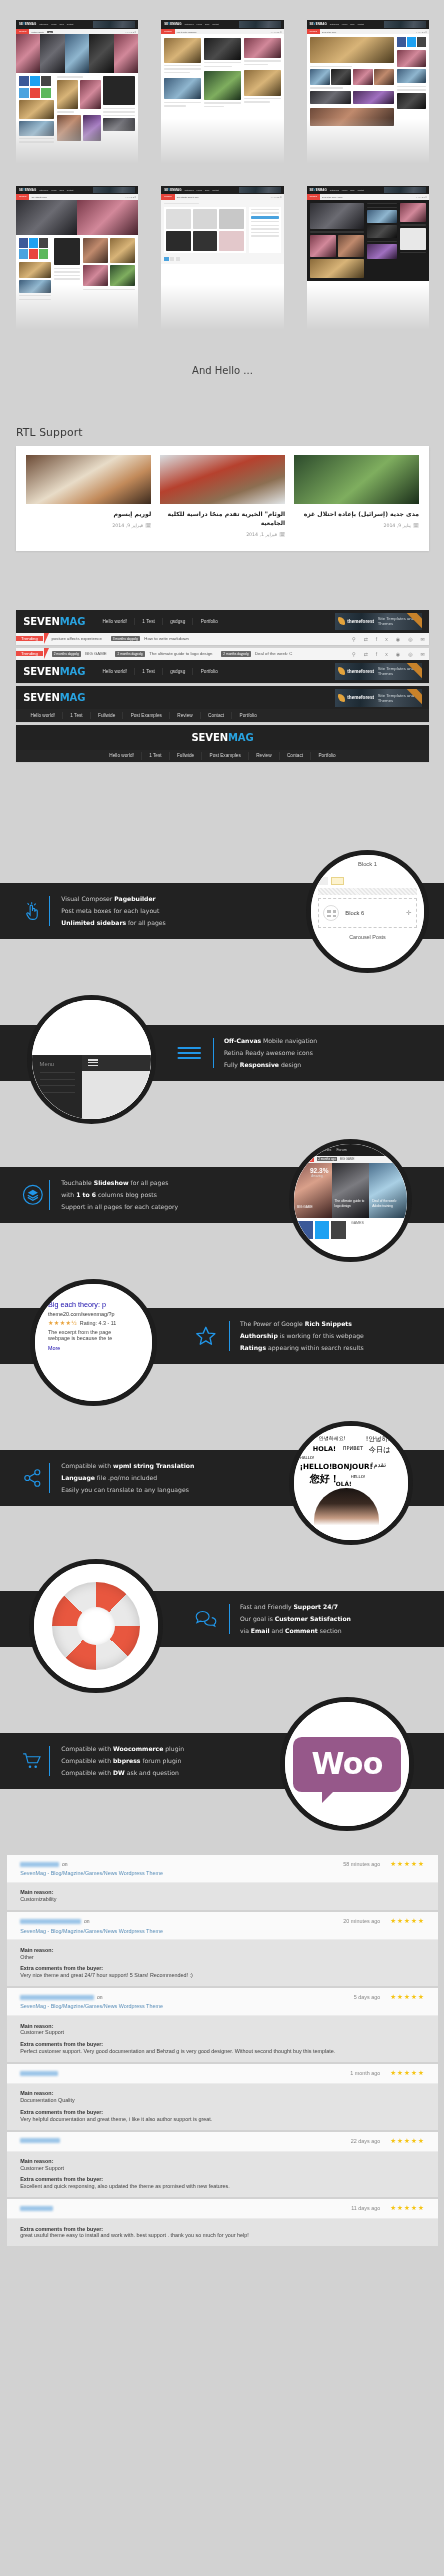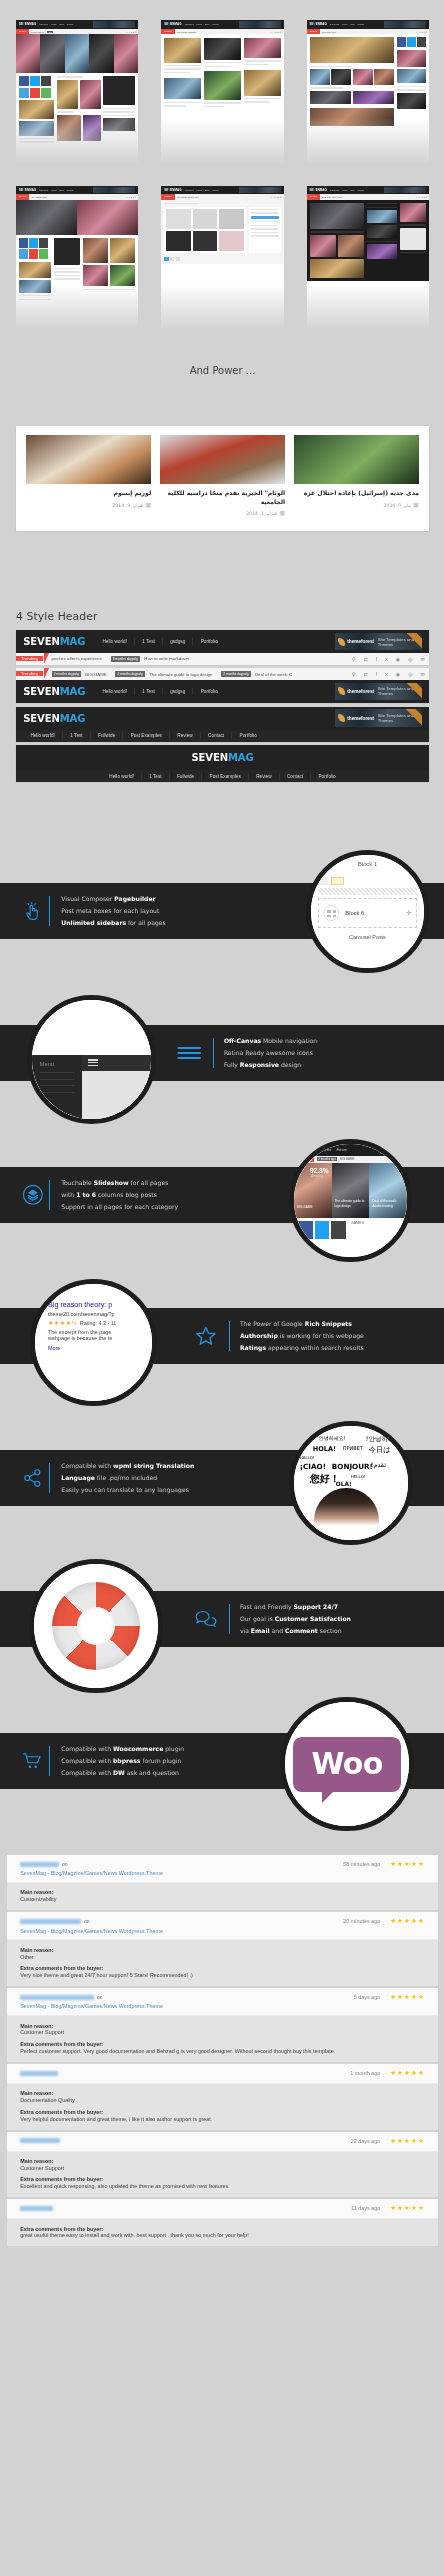--- a/index.html
+++ b/index.html
@@ -529,23 +529,24 @@
           <div class="s-tile ph5" style="height:19px"></div>
           <div class="s-line" style="background:#333"></div>
           <div class="s-tile" style="height:21.7px;background:#e8e8e8"></div>
           <div class="s-line" style="background:#333"></div>
         </div>
       </div>
     </div>
   </div>
 </div>
 
-<div class="and-more" style="position:absolute;left:0;width:445px;top:365px">And Power ...</div>
+<div class="and-more" style="position:absolute;left:0;width:445px;top:365px">And Hello ...</div>
 
 <div class="rtl-wrap" style="top:426px">
+  <div class="sec-title" style="padding-left:16px;margin-bottom:7.2px">RTL Support</div>
   <div class="rtl-card">
     <div class="rtl-grid">
       <div class="rtl-item">
         <div class="rtl-img ph7"></div>
         <div class="rtl-title">مدى جدية (إسرائيل) بإعادة احتلال غزة</div>
         <div class="rtl-date"><span class="cal">🗓</span><span>يناير 9, 2014</span></div>
       </div>
       <div class="rtl-item">
         <div class="rtl-img" style="background:linear-gradient(160deg,#d8dde0,#b6412e 40%,#8c6f52 70%,#e2e6e8)"></div>
         <div class="rtl-title">الوئام" الخيرية تقدم منحًا دراسية للكلية الجامعية</div>
@@ -554,21 +555,20 @@
       <div class="rtl-item">
         <div class="rtl-img" style="background:linear-gradient(150deg,#6b4a35,#e8dcc8 45%,#c28a5a 70%,#3b2a1e)"></div>
         <div class="rtl-title">لوريم إبسوم</div>
         <div class="rtl-date"><span class="cal">🗓</span><span>فبراير 9, 2014</span></div>
       </div>
     </div>
   </div>
 </div>
 
 <div class="hdrs" style="top:610px">
-  <div class="sec-title" style="margin-bottom:7.2px">4 Style Header</div>
 
   <div class="hdr-block">
     <div class="hdr-dark">
       <span class="logo">SE<span class="v">V</span>EN<span class="mag">MAG</span></span>
       <span class="hdr-menu">
         <a href="#">Hello world!</a>
         <a href="#">1 Test</a>
         <a href="#">gsdgsg</a>
         <a href="#">Portfolio</a>
       </span>
@@ -819,21 +819,21 @@
     <div class="f-rule" style="margin-left:7.2px;margin-right:10px"></div>
     <div class="f-lines">
       <div><span>The Power of Google </span><b>Rich Snippets</b></div>
       <div><b>Authorship</b><span> is working for this webpage</span></div>
       <div><b>Ratings</b><span> appearing within search results</span></div>
     </div>
   </div>
 </div>
 <div class="circ" style="left:30px;top:1279px;width:127px;height:127px">
   <div class="circ-inner" style="background:#fff;padding:16px 8.7px 0 13px;font-family:'Liberation Sans',sans-serif">
-    <div style="font-size:7.2px;color:#1a0dab">Big reason theory: p</div>
+    <div style="font-size:7.2px;color:#1a0dab">Big each theory: p</div>
     <div style="font-size:5.4px;color:#333;margin-top:2.2px">theme20.com/sevenmag/?p</div>
     <div style="margin-top:2.2px;display:flex;align-items:center;gap:2.9px">
       <span style="color:#e8a33d;font-size:6.1px;letter-spacing:0.4px">★★★★½</span>
       <span style="font-size:5.4px;color:#444">Rating: 4.3 - 11</span>
     </div>
     <div style="font-size:5.4px;color:#444;margin-top:2.2px">The excerpt from the page</div>
     <div style="font-size:5.4px;color:#444">webpage is because the te</div>
     <div style="font-size:5.4px;color:#1a0dab;margin-top:4.3px">More</div>
   </div>
 </div>
@@ -859,21 +859,21 @@
 </div>
 <div class="circ" style="left:289px;top:1421px;width:124px;height:124px">
   <div class="circ-inner" style="background:#fff;padding:7.2px 5.8px;font-family:'DejaVu Sans',sans-serif;position:relative">
     <div style="position:relative;height:56px">
       <span style="position:absolute;left:19px;top:1.4px;font-size:5px">안녕하세요!</span>
       <span style="position:absolute;left:66px;top:1.4px;font-size:6.5px">!안녕하세요</span>
       <span style="position:absolute;left:13px;top:11.6px;font-size:6.5px;font-weight:700">HOLA!</span>
       <span style="position:absolute;left:43px;top:12.3px;font-size:5px">ПРИВЕТ</span>
       <span style="position:absolute;left:69px;top:11.6px;font-size:7.2px">今日は</span>
       <span style="position:absolute;left:0px;top:21.7px;font-size:4px">HALLO!</span>
-      <span style="position:absolute;left:0px;top:29px;font-size:7.2px;font-weight:700">¡CIAO!</span>
+      <span style="position:absolute;left:0px;top:29px;font-size:7.2px;font-weight:700">¡HELLO!</span>
       <span style="position:absolute;left:32px;top:29px;font-size:7.2px;font-weight:700">BONJOUR!</span>
       <span style="position:absolute;left:71px;top:27.4px;font-size:6.5px">!تقدم</span>
       <span style="position:absolute;left:10px;top:39px;font-size:10px;font-weight:700">您好！</span>
       <span style="position:absolute;left:51px;top:41px;font-size:4px">HELLO!</span>
       <span style="position:absolute;left:36px;top:48px;font-size:5.8px;font-weight:700">OLÁ!</span>
     </div>
     <div style="position:absolute;left:20px;bottom:0;width:65px;height:52px;border-radius:32.5px 32.5px 0 0;background:linear-gradient(180deg,#1a1412,#3a2a22 30%,#c49a82 58%,#ffffff 72%)"></div>
   </div>
 </div>
 

